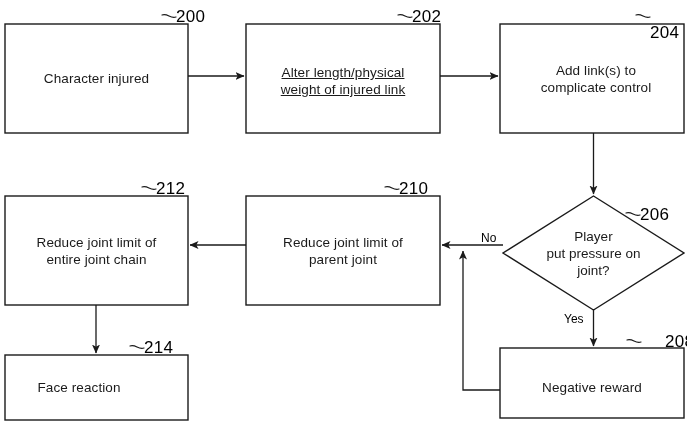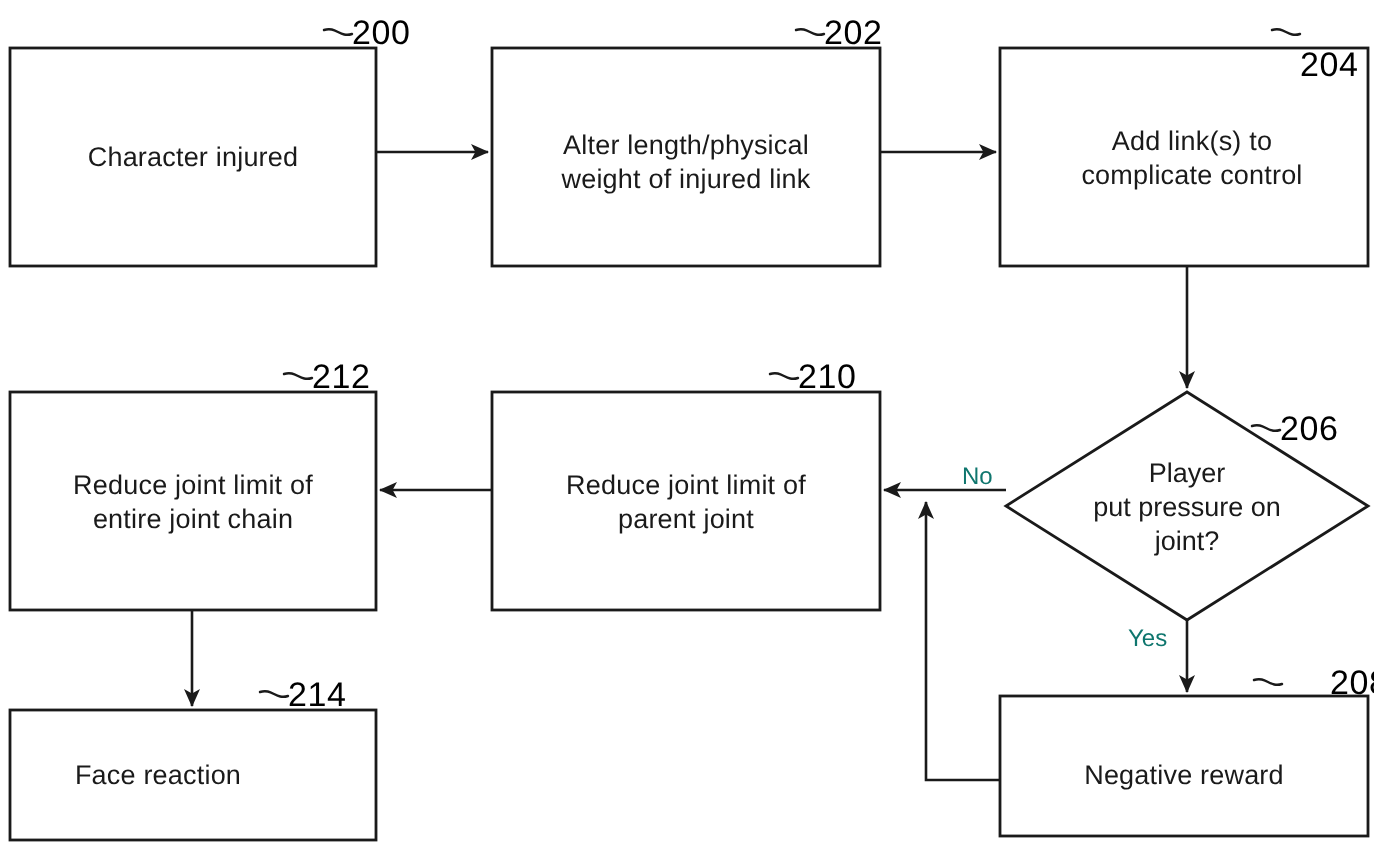--- a/index.html
+++ b/index.html
@@ -49,21 +49,21 @@
     white-space: pre-line;
   }
   .ref-num {
     position: absolute;
     color: #000000;
     font-size: 17px;
     letter-spacing: 0.3px;
   }
   .edge-label {
     position: absolute;
-    color: #0f766e;
+    color: #000000;
     font-size: 12px;
   }
 </style>
 </head>
 <body>
 
 <div id="figure">
 
   <svg viewBox="0 0 687 423" xmlns="http://www.w3.org/2000/svg">
     <defs>
@@ -118,21 +118,21 @@
       <path d="M142,187 C148,185 150,191 156,189"></path>
       <path d="M385,187 C391,185 393,191 399,189"></path>
       <path d="M626,213 C632,211 634,217 640,215"></path>
       <path d="M130,346 C136,344 138,350 144,348"></path>
       <path d="M627,340 C633,338 635,344 641,342"></path>
     </g>
   </svg>
 
   <div class="node-label" style="left:5px; top:24px; width:183px; height:109px;">Character injured</div>
 
-  <div class="node-label" style="left:246px; top:24px; width:194px; height:114px;">Alter length/physical
+  <div class="node-label" style="left:246px; top:24px; width:194px; height:114px;text-decoration:underline;">Alter length/physical
 weight of injured link</div>
 
   <div class="node-label" style="left:500px; top:24px; width:192px; height:109px;">Add link(s) to
 complicate control</div>
 
   <div class="node-label" style="left:5px; top:196px; width:183px; height:109px;">Reduce joint limit of
 entire joint chain</div>
 
   <div class="node-label" style="left:246px; top:196px; width:194px; height:109px;">Reduce joint limit of
 parent joint</div>

